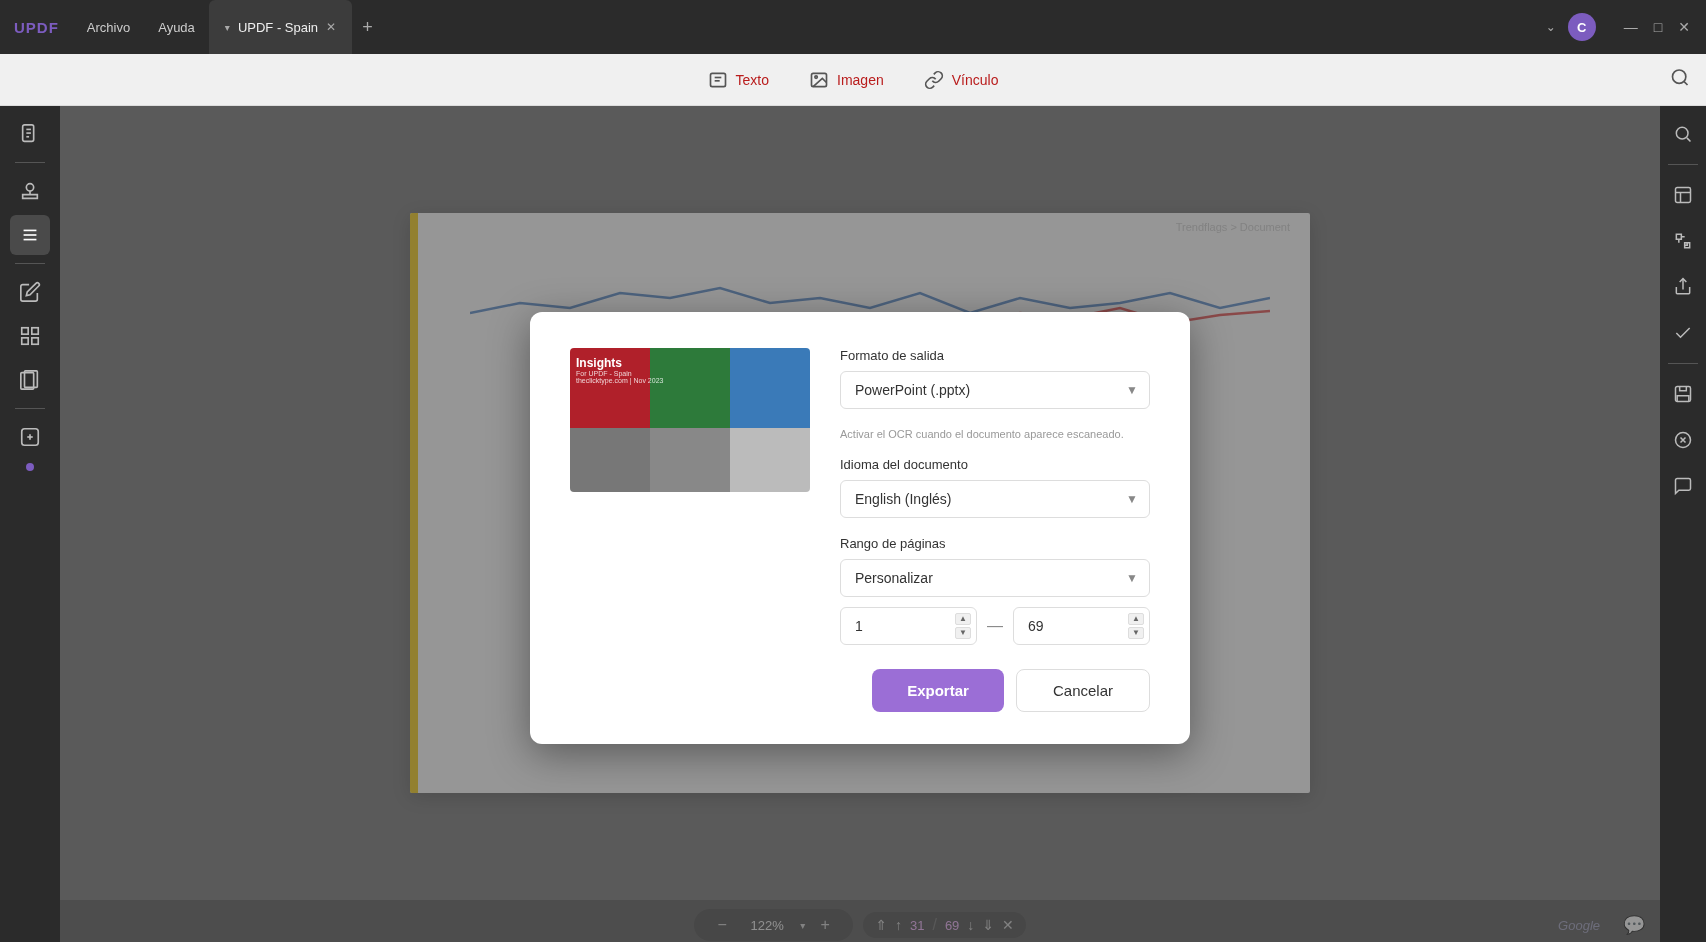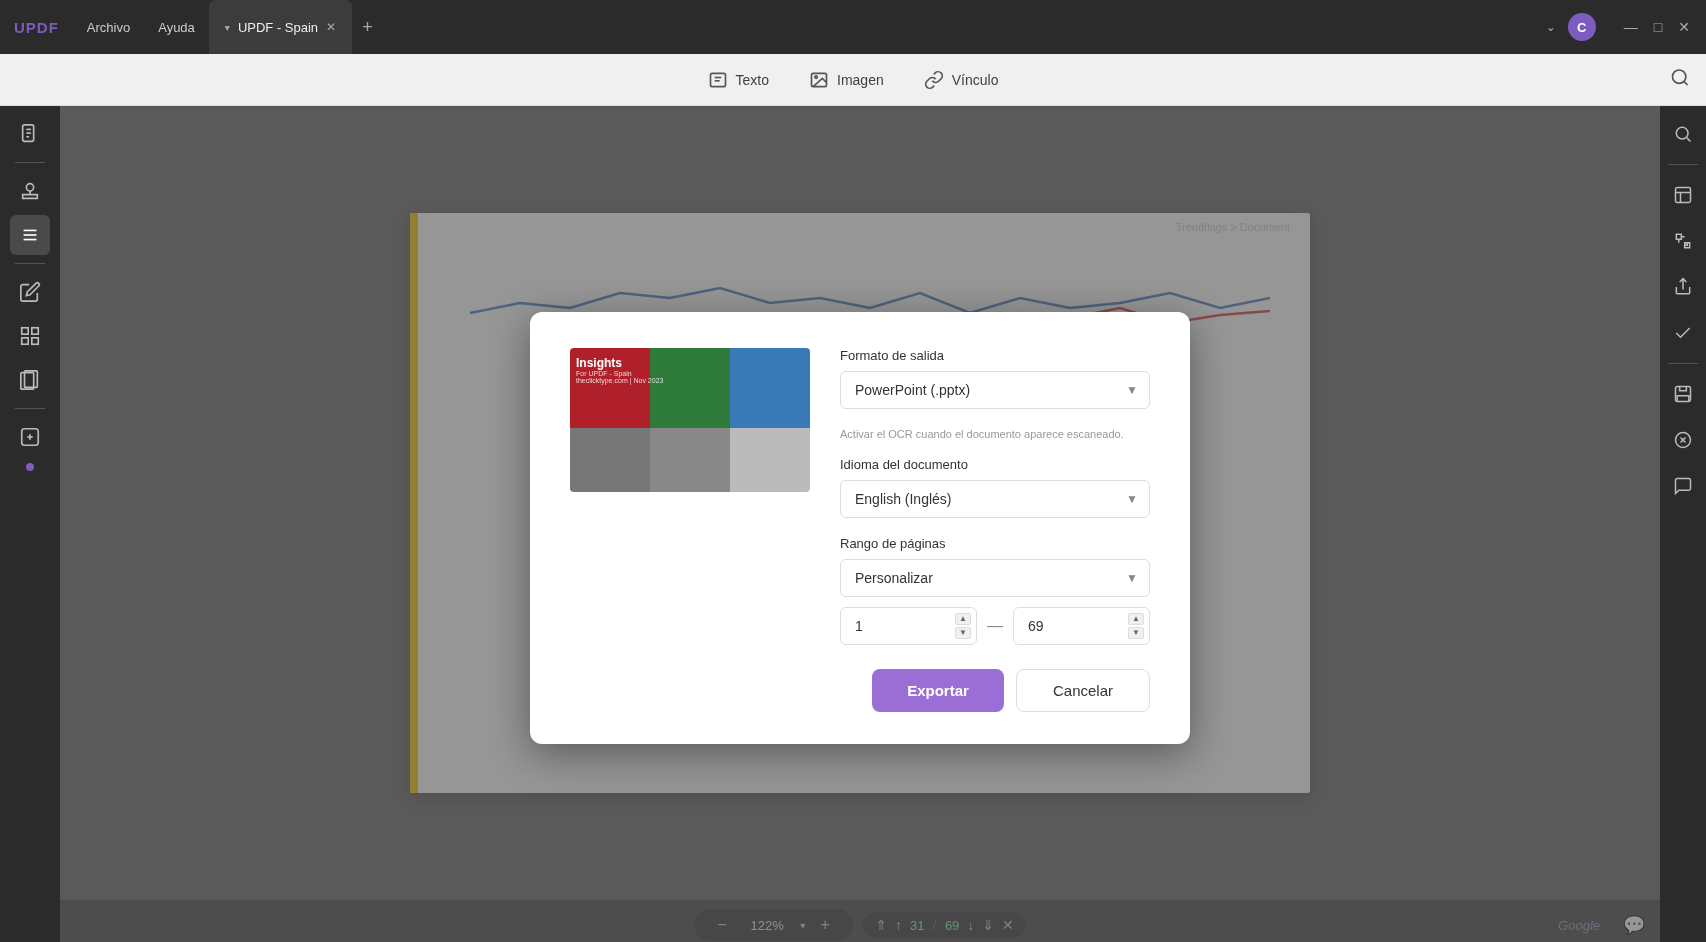--- a/index.html
+++ b/index.html
@@ -115,21 +115,21 @@
       align-items: center;
       justify-content: center;
       gap: 40px;
       border-bottom: 1px solid #ddd;
       position: relative;
     }
     .toolbar-item {
       display: flex;
       align-items: center;
       gap: 8px;
-      color: #404040;
+      color: #b91c1c;
       font-size: 14px;
       cursor: pointer;
     }
     .toolbar-item svg { width: 20px; height: 20px; }
     .toolbar-search {
       position: absolute;
       right: 16px;
       top: 50%;
       transform: translateY(-50%);
       color: #555;
@@ -304,21 +304,21 @@
     }
     .page-nav {
       display: flex;
       align-items: center;
       background: #3a3a3a;
       border-radius: 20px;
       padding: 4px 12px;
       gap: 8px;
     }
     .page-nav-btn { color: #ccc; font-size: 14px; cursor: pointer; }
-    .page-info { color: #86efac; font-size: 13px; }
+    .page-info { color: #f0abfc; font-size: 13px; }
     .page-sep { color: #666; }
     .bottom-right-text {
       position: absolute;
       right: 60px;
       color: #9999bb;
       font-size: 13px;
       font-style: italic;
     }
     .bottom-right-icon {
       position: absolute;

